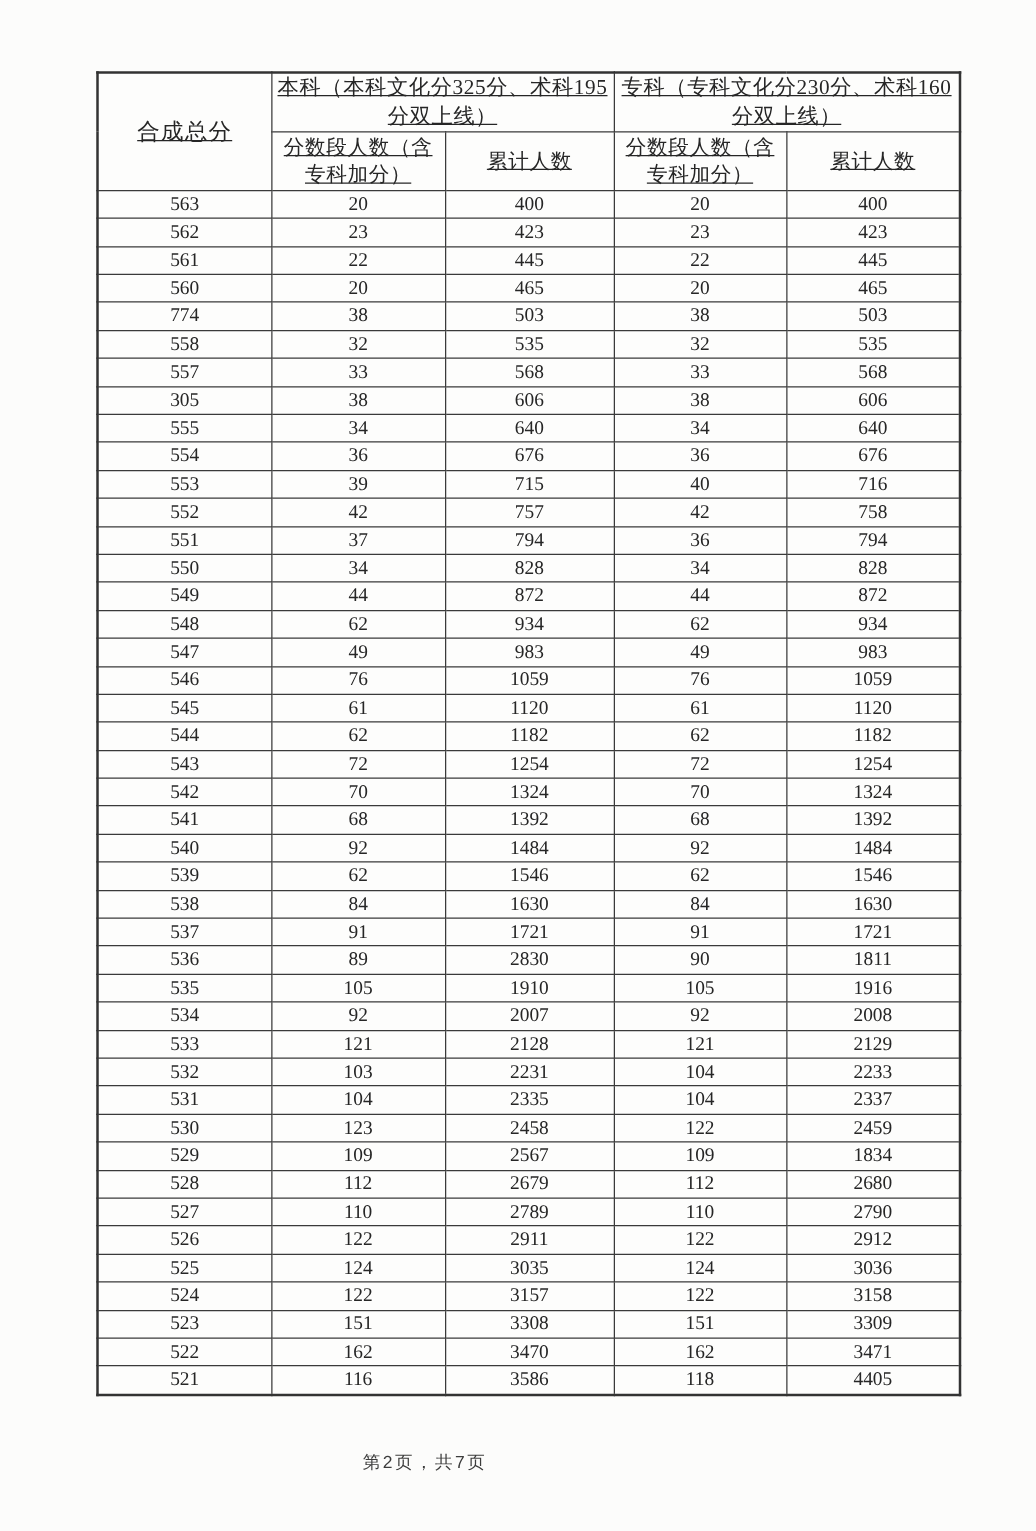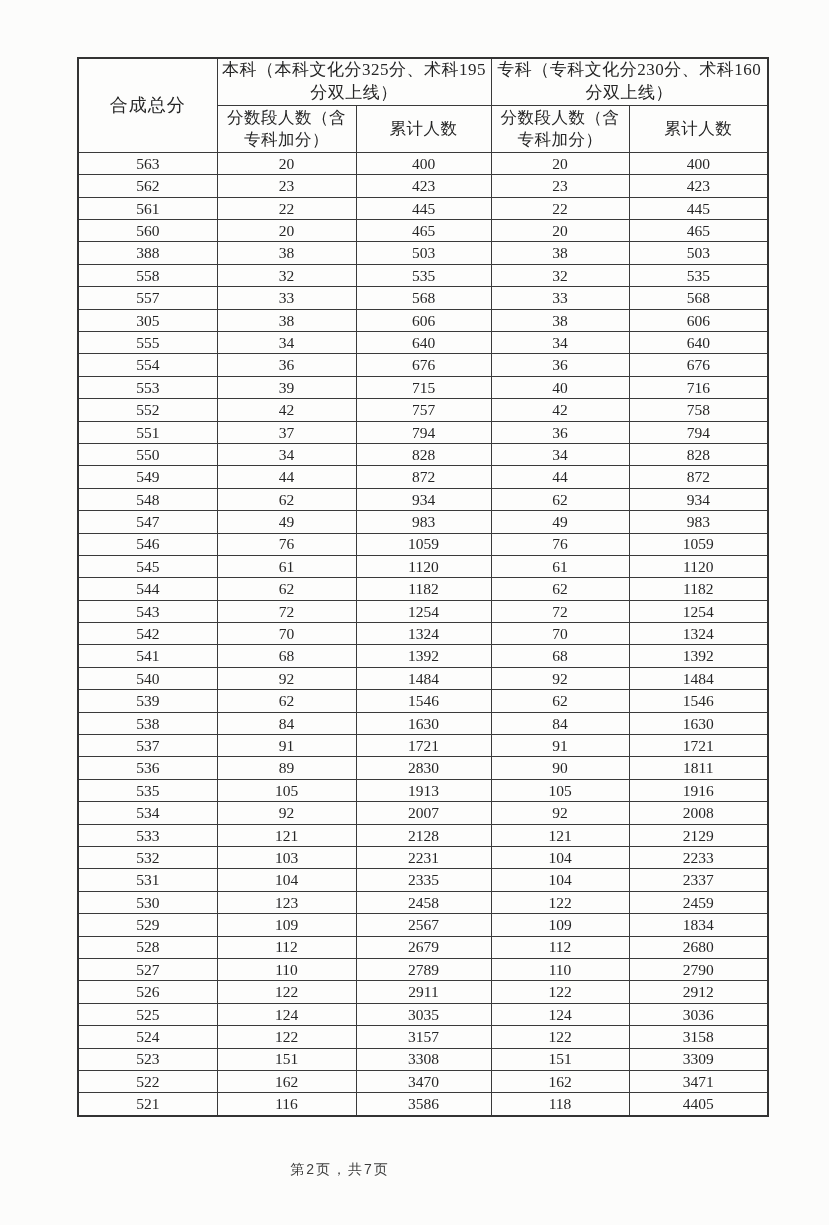--- a/index.html
+++ b/index.html
@@ -38,20 +38,21 @@
     color: #262626;
   }
   table.score-table {
     border: 2px solid #333333;
   }
   thead th {
     font-weight: 500;
     font-size: 17px;
     line-height: 1.35;
     letter-spacing: 0.5px;
+    text-decoration: underline;
   }
   tr.group-row th {
     height: 45px;
   }
   tr.sub-row th {
     height: 46px;
     font-size: 16.5px;
   }
   th.score-col {
     font-size: 18px;
@@ -125,21 +126,21 @@
           <td>445</td>
         </tr>
         <tr>
           <td>560</td>
           <td>20</td>
           <td>465</td>
           <td>20</td>
           <td>465</td>
         </tr>
         <tr>
-          <td>388</td>
+          <td>774</td>
           <td>38</td>
           <td>503</td>
           <td>38</td>
           <td>503</td>
         </tr>
         <tr>
           <td>558</td>
           <td>32</td>
           <td>535</td>
           <td>32</td>
@@ -295,21 +296,21 @@
         <tr>
           <td>536</td>
           <td>89</td>
           <td>2830</td>
           <td>90</td>
           <td>1811</td>
         </tr>
         <tr>
           <td>535</td>
           <td>105</td>
-          <td>1913</td>
+          <td>1910</td>
           <td>105</td>
           <td>1916</td>
         </tr>
         <tr>
           <td>534</td>
           <td>92</td>
           <td>2007</td>
           <td>92</td>
           <td>2008</td>
         </tr>

